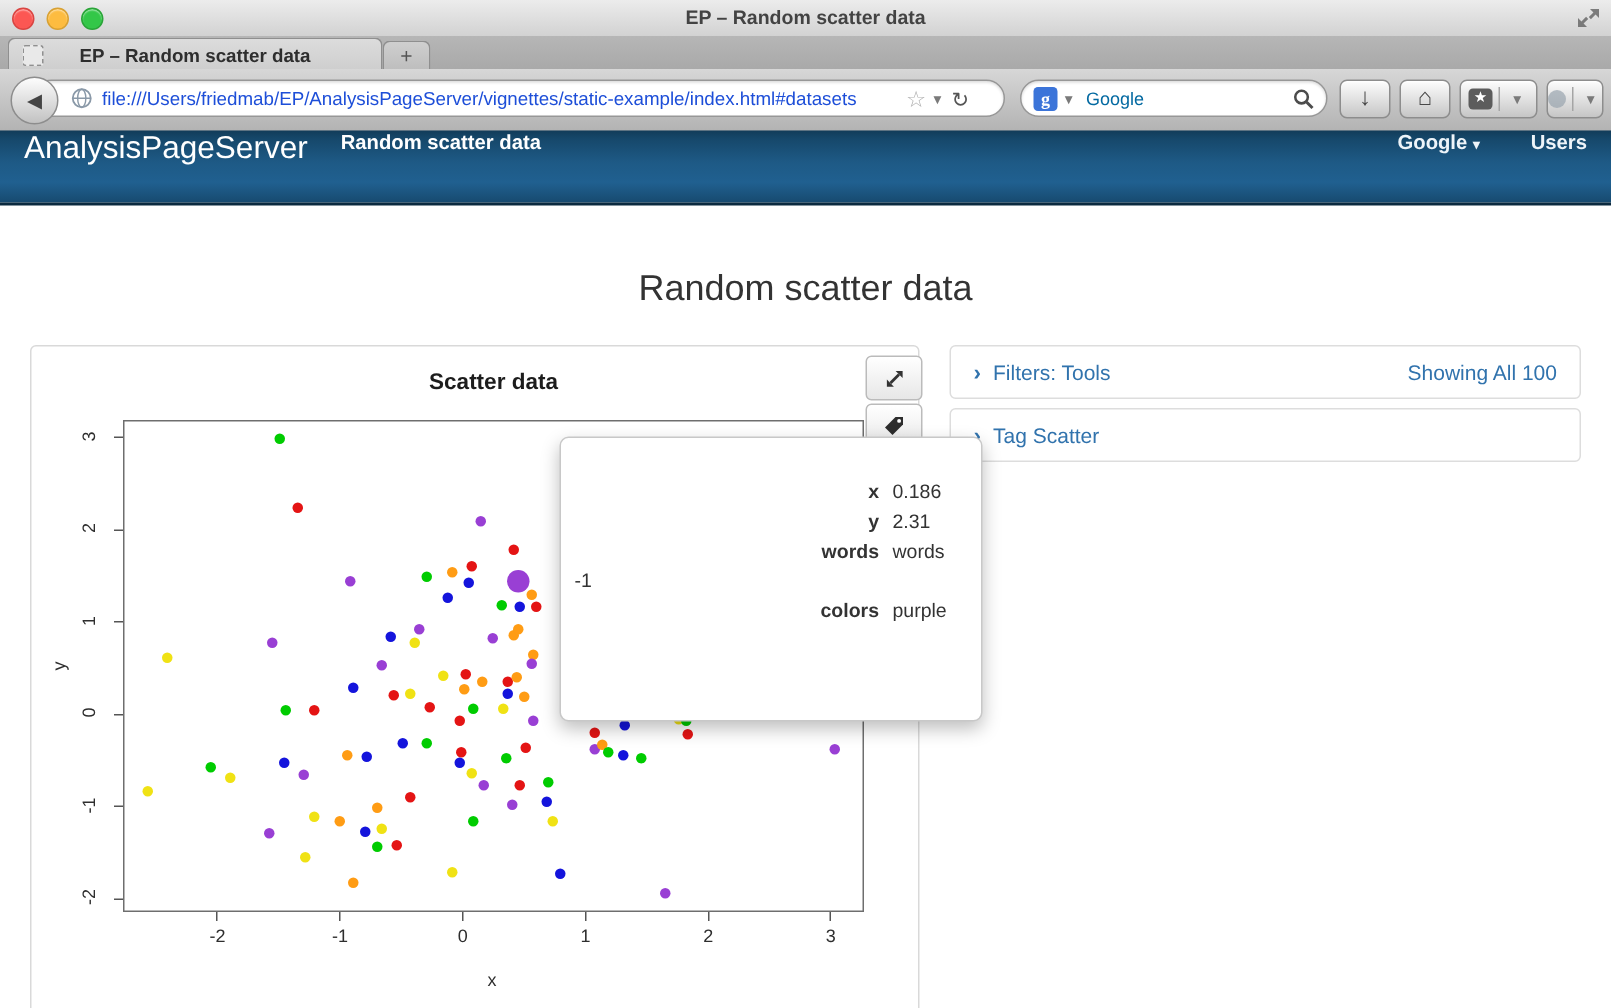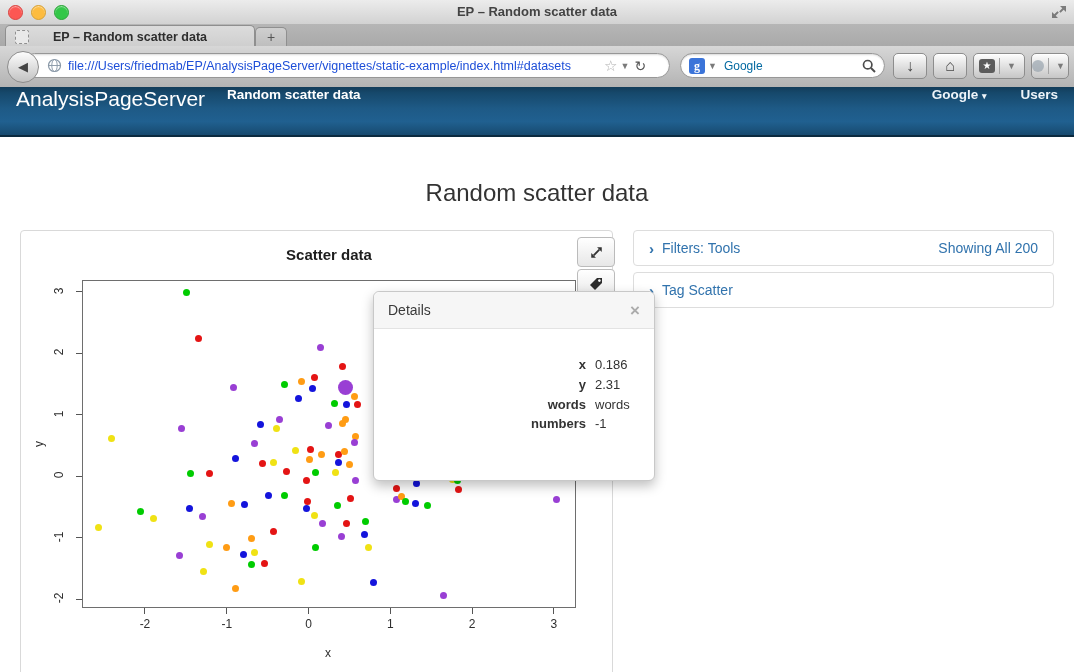--- a/index.html
+++ b/index.html
@@ -316,45 +316,44 @@
     <div class="pt" style="left: 260.887px; top: 559.577px; background: rgb(228, 20, 20);"></div>
     <div class="pt" style="left: 200.364px; top: 568.192px; background: rgb(240, 226, 20);"></div>
     <div class="pt" style="left: 297.692px; top: 578.038px; background: rgb(240, 226, 20);"></div>
     <div class="pt" style="left: 232.262px; top: 585.423px; background: rgb(255, 156, 20);"></div>
     <div class="pt" style="left: 369.666px; top: 578.654px; background: rgb(20, 20, 220);"></div>
     <div class="pt" style="left: 440.003px; top: 591.577px; background: rgb(153, 63, 212);"></div>
     <div class="pt sel" style="left: 337.776px; top: 379.577px; background: rgb(153, 63, 212);"></div>
   </div>
 
 <div class="popover">
-  <div class="pop-head">
-    <span class="pop-title">Details</span>
-    <span class="pop-close">×</span>
-  </div>
   <div class="pop-body">
     <div class="pop-row">
         <dt>x</dt>
         <dd>0.186</dd>
       </div>
     <div class="pop-row">
         <dt>y</dt>
         <dd>2.31</dd>
       </div>
     <div class="pop-row">
         <dt>words</dt>
         <dd>words</dd>
       </div>
     <div class="pop-row">
-        <dt>numbers</dt>
         <dd>-1</dd>
+      </div>
+    <div class="pop-row">
+        <dt>colors</dt>
+        <dd>purple</dd>
       </div>
   </div>
 </div>
 
 <div class="side-panel" style="top:230px;">
   <span class="chev">›</span>
   <span>Filters: Tools</span>
-  <span class="panel-right">Showing All 200</span>
+  <span class="panel-right">Showing All 100</span>
 </div>
 <div class="side-panel" style="top:272px;">
   <span class="chev">›</span>
   <span>Tag Scatter</span>
 </div>
 
 </body></html>

